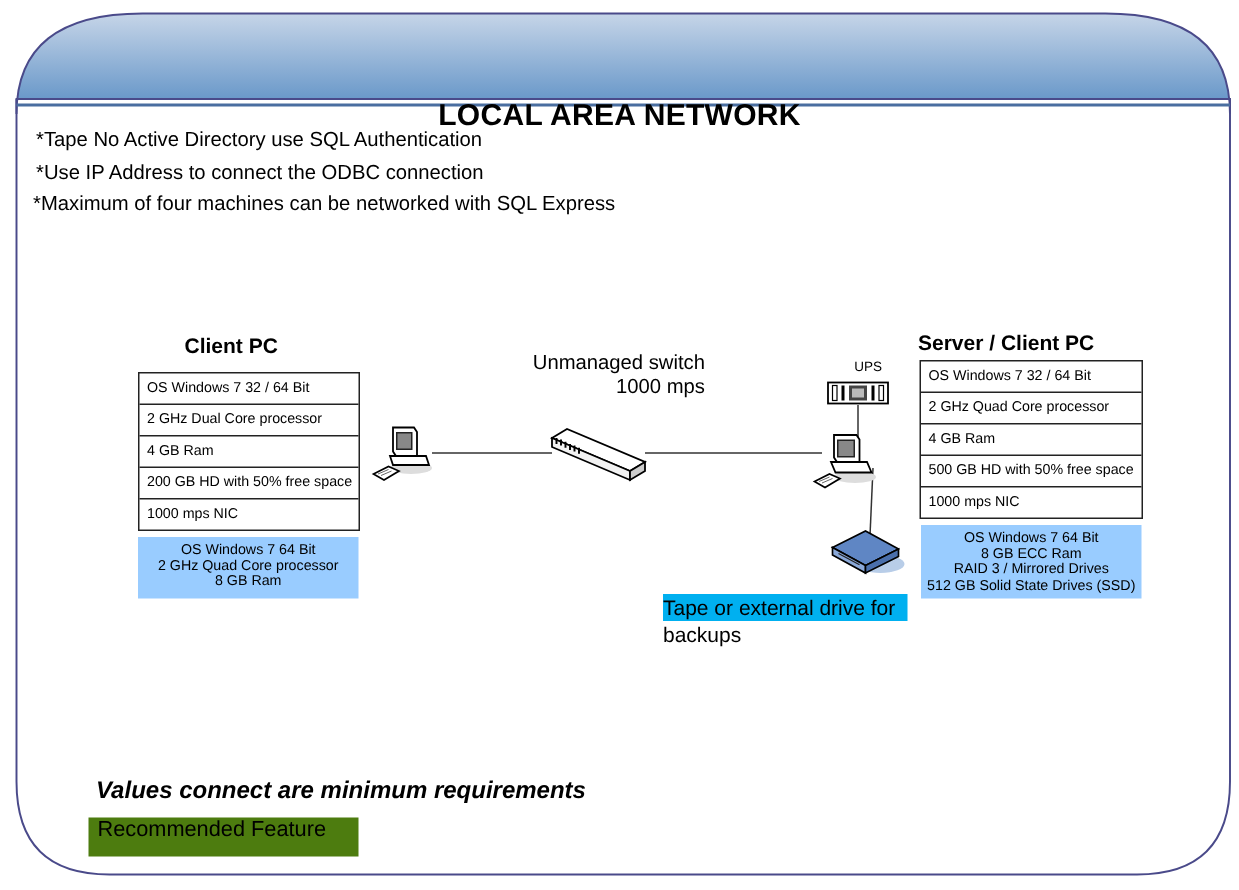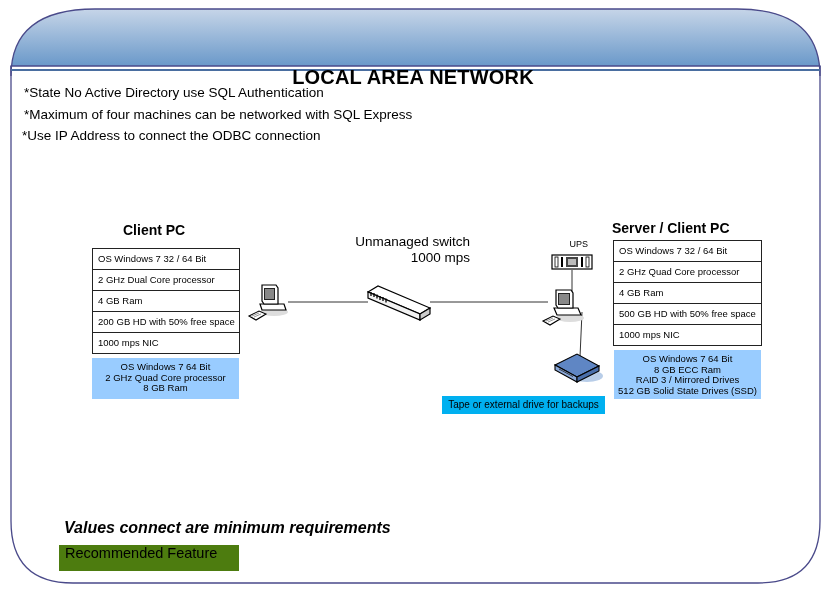--- a/index.html
+++ b/index.html
@@ -10,21 +10,21 @@
   .notes { position: absolute; left: 24px; top: 82px; font-size: 13.5px; line-height: 21.5px; }
   .notes div:nth-child(3) { margin-left: -2px; }
   .heading { position: absolute; font-size: 14px; font-weight: bold; }
   .spec-table { position: absolute; border: 1px solid #222; background: #fff; }
   .spec-row { height: 20px; line-height: 20px; border-bottom: 1px solid #222; font-size: 9.5px; padding-left: 5px; white-space: nowrap; }
   .spec-row:last-child { border-bottom: none; }
   .rec-box { position: absolute; background: #99ccff; text-align: center; font-size: 9.5px; line-height: 10.5px; padding-top: 4px; box-sizing: border-box; }
   .label { position: absolute; text-align: right; }
   .switch-label { left: 330px; top: 234px; width: 140px; font-size: 13.5px; line-height: 16px; }
   .ups-label { left: 552px; top: 239px; width: 36px; font-size: 9px; }
-  .backup-label { position: absolute; left: 442px; top: 396px; width: 163px; height: 18px; line-height: 18px; background: #00b0f0; font-size: 10px; text-align: center; }
+  .backup-label { position: absolute; left: 442px; top: 396px; width: 163px; height: 18px; line-height: 18px; background: #00b0f0; font-size: 14px; }
   .footnote { position: absolute; left: 64px; top: 519px; font-size: 16px; font-weight: bold; font-style: italic; }
   .legend { position: absolute; left: 59px; top: 545px; width: 180px; height: 26px; line-height: 17px; background: #4d7c0f; font-size: 14.5px; padding-left: 6px; box-sizing: border-box; }
   .icon { position: absolute; }
   .diagram-lines { position: absolute; left: 0; top: 0; }
 </style>
 </head>
 <body>
 
 <div class="frame">
   <svg width="812" height="580" viewBox="0 0 812 580">
@@ -38,23 +38,23 @@
     <path d="M1,60 L1,515 Q1,577 63,577 L748,577 Q810,577 810,515 L810,60" fill="#fff" stroke="#4a4a8a" stroke-width="1.3"></path>
 
     <path d="M1,60 L1,70 Q1,3 85,3 L727,3 Q810,3 810,70 L810,60 Z" fill="url(#hdr)" stroke="#4a4a8a" stroke-width="1.3"></path>
     <path d="M1,64 L810,64" stroke="#4a6ea0" stroke-width="2"></path>
   </svg>
 </div>
 
 <div class="title">LOCAL AREA NETWORK</div>
 
 <div class="notes">
-  <div>*State No Active Directory use SQL Authentication</div>
+  <div>*Tape No Active Directory use SQL Authentication</div>
+  <div>*Use IP Address to connect the ODBC connection</div>
   <div>*Maximum of four machines can be networked with SQL Express</div>
-  <div>*Use IP Address to connect the ODBC connection</div>
 </div>
 
 <svg class="diagram-lines" width="826" height="593">
   <line x1="288" y1="302" x2="368" y2="302" stroke="#333" stroke-width="1"></line>
   <line x1="430" y1="302" x2="548" y2="302" stroke="#333" stroke-width="1"></line>
   <line x1="572" y1="270" x2="572" y2="293" stroke="#333" stroke-width="1"></line>
   <line x1="582" y1="312" x2="580" y2="357" stroke="#333" stroke-width="1"></line>
 </svg>
 
 <div class="heading" style="left:123px;top:222px;">Client PC</div>

